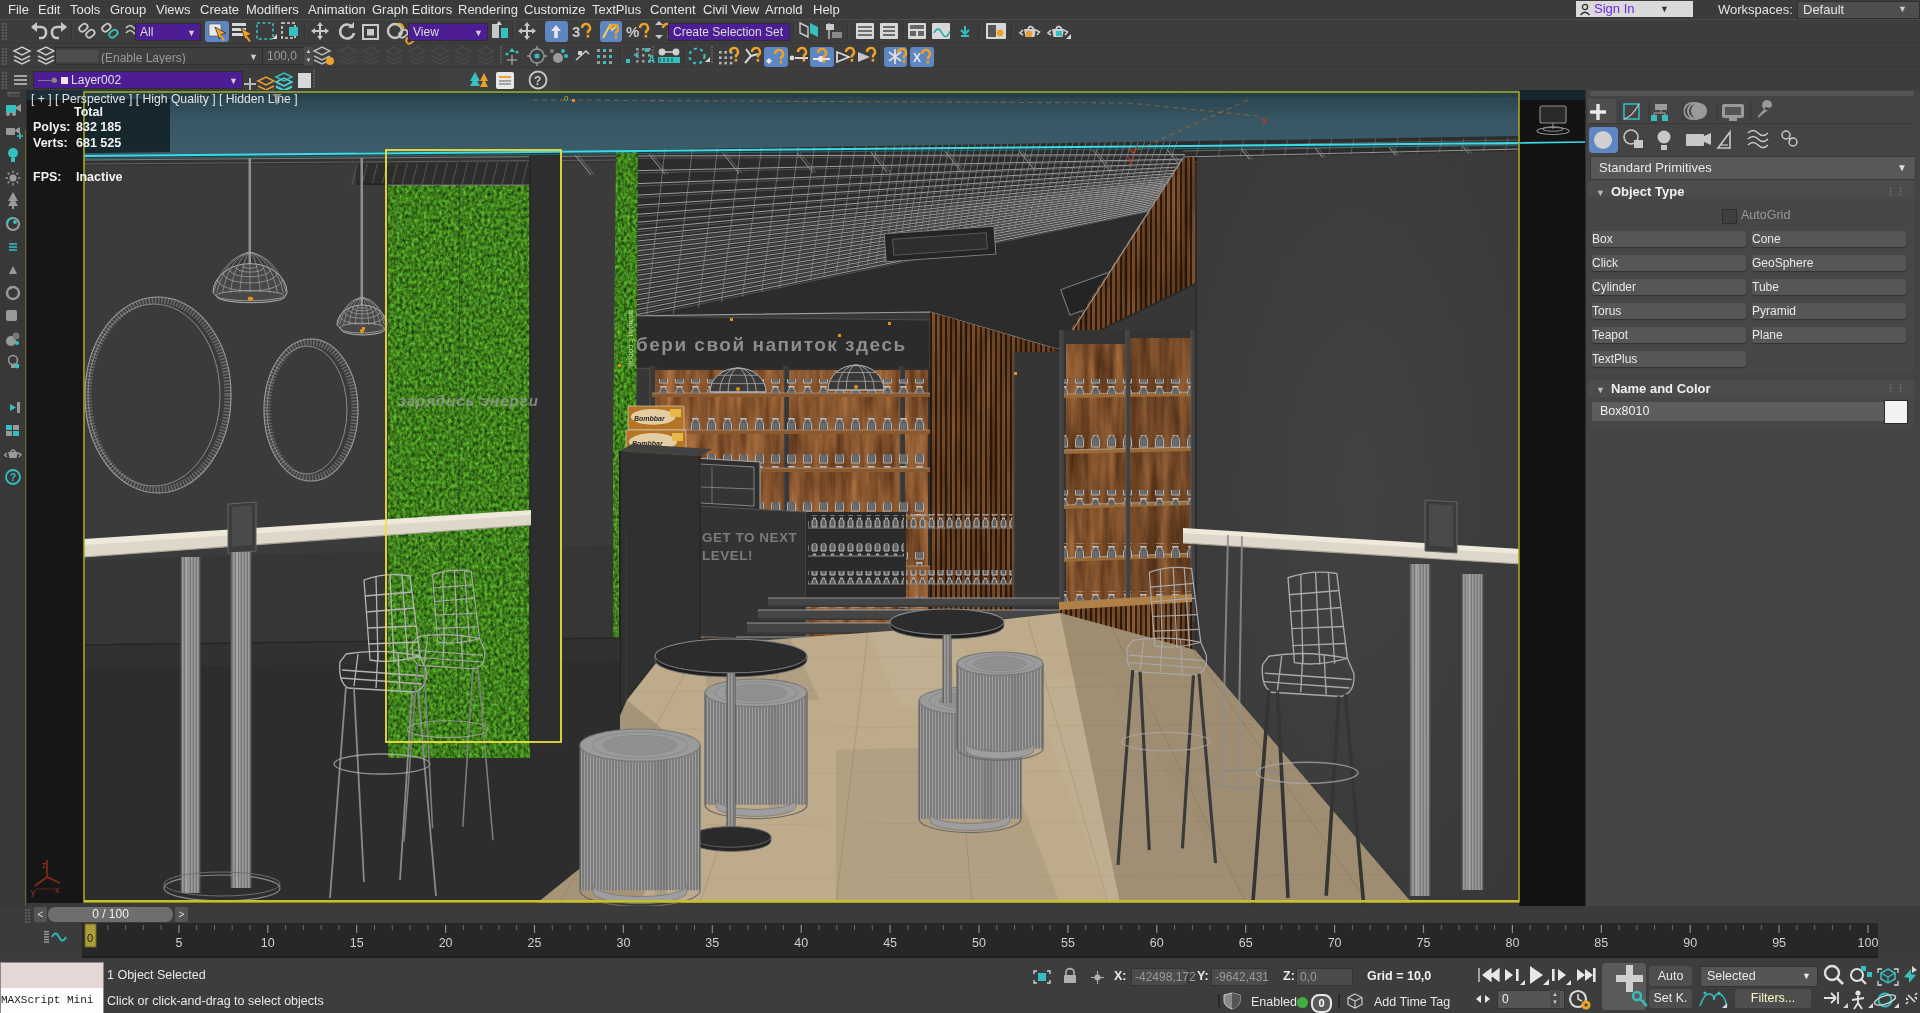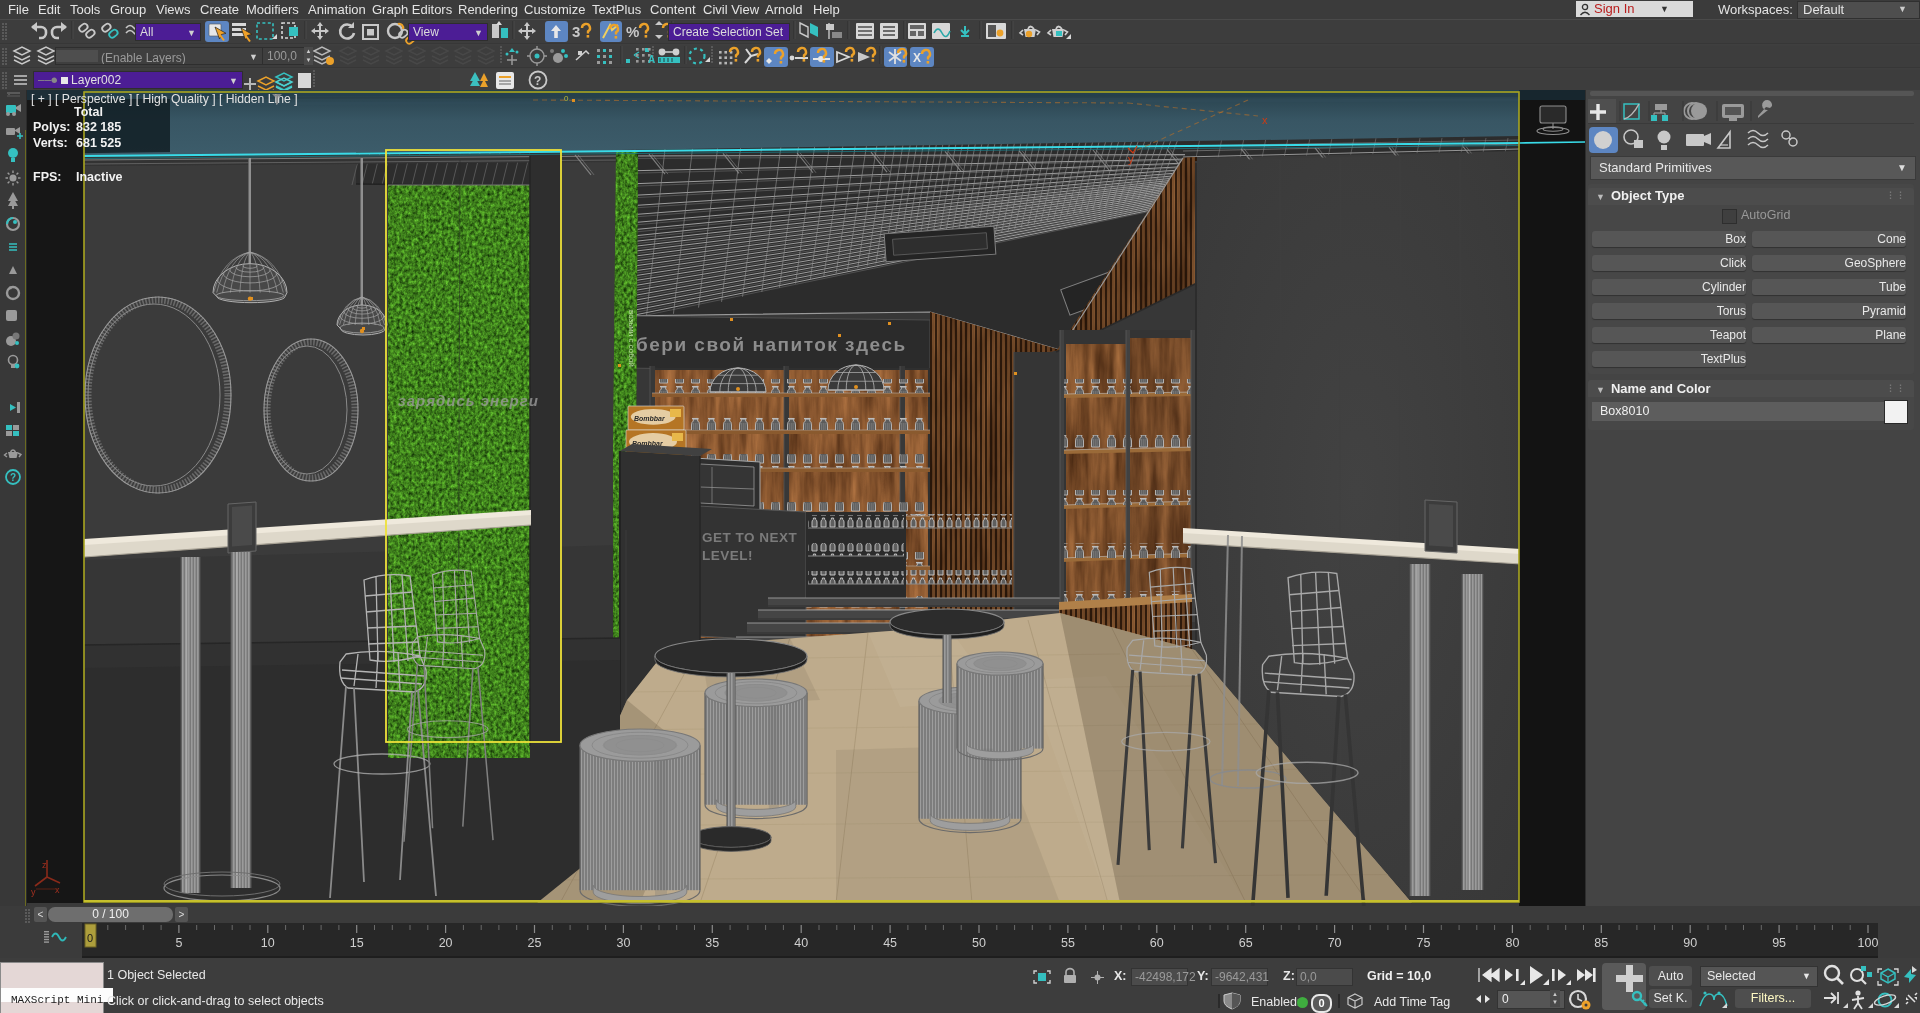--- a/index.html
+++ b/index.html
@@ -2,41 +2,41 @@
 <html><head><meta charset="utf-8"><style>
 html,body{margin:0;padding:0;width:1920px;height:1013px;overflow:hidden;background:#3d3d3d;
 font-family:"Liberation Sans",sans-serif;}
 .abs{position:absolute}
 #menubar{position:absolute;left:0;top:0;width:1920px;height:19px;background:#3b3b3b;color:#e4e4e4;font-size:13px;}
 #menubar span{position:absolute;top:2px;white-space:nowrap}
 .dd{position:absolute;background:#4c1d95;border:1px solid #2e2e2e;color:#dcdcdc;font-size:12px;
 line-height:16px;padding:0 4px;white-space:nowrap;overflow:hidden}
 .dd .ar{float:right;color:#cfcfcf;font-size:9px;margin-top:1px}
 .panelbtn{position:absolute;background:#565656;border-radius:3px;color:#e8e8e8;font-size:12px;
-text-align:right;box-shadow:0 1px 1px rgba(0,0,0,.3)}
+text-align:left;box-shadow:0 1px 1px rgba(0,0,0,.3)}
 </style></head><body>
 
 <div id="menubar">
 <span style="left:8px">File</span>
 <span style="left:38px">Edit</span>
 <span style="left:70px">Tools</span>
 <span style="left:110px">Group</span>
 <span style="left:156px">Views</span>
 <span style="left:200px">Create</span>
 <span style="left:246px">Modifiers</span>
 <span style="left:308px">Animation</span>
 <span style="left:372px">Graph Editors</span>
 <span style="left:458px">Rendering</span>
 <span style="left:524px">Customize</span>
 <span style="left:592px">TextPlus</span>
 <span style="left:650px">Content</span>
 <span style="left:703px">Civil View</span>
 <span style="left:765px">Arnold</span>
 <span style="left:813px">Help</span>
-<span style="left:1576px;top:1px;width:99px;height:16px;background:#dadada;color:#b91c1c;padding-left:18px">Sign In</span>
+<span style="left:1576px;top:1px;width:99px;height:16px;background:#dadada;color:#6d28d9;padding-left:18px">Sign In</span>
 <span style="left:1660px;color:#333;font-size:9px;top:4px">▼</span>
 <svg style="position:absolute;left:1578px;top:2px" width="14" height="14">
       <circle cx="7" cy="5" r="2.6" fill="none" stroke="#333" stroke-width="1.3"></circle>
       <path d="M2.5 13 Q7 7.5 11.5 13" fill="none" stroke="#333" stroke-width="1.3"></path>
     </svg>
 <span style="left:1718px">Workspaces:</span>
 <span style="left:1797px;top:1px;width:116px;height:16px;background:#4e4e4e;border:1px solid #303030;padding-left:5px">Default</span>
 <span style="left:1898px;font-size:9px;top:4px;color:#ccc">▼</span>
 </div>
 <svg class="abs" style="left:0;top:19px" width="1920" height="71" viewBox="0 0 1920 71">
@@ -1188,21 +1188,21 @@
     <path d="M1704 136 l7 -3 v12 l-7 -3 z" fill="#c8c8c8" opacity="1"></path>
     <path d="M1718 148 l12 -16 v16 z" fill="none" stroke="#c8c8c8" stroke-width="1.6" opacity="1"></path>
     <line x1="1720" y1="145" x2="1728" y2="145" stroke="#c8c8c8" stroke-width="1.2" opacity="1"></line>
     <path d="M1748 133 q5 -5 10 0 q5 5 10 0 M1748 139 q5 -5 10 0 q5 5 10 0 M1748 145 q5 -5 10 0 q5 5 10 0" fill="none" stroke="#c8c8c8" stroke-width="1.5" opacity="1"></path>
     <circle cx="1786" cy="135" r="4" fill="none" stroke="#c8c8c8" stroke-width="1.5" opacity="1"></circle>
     <circle cx="1793" cy="142" r="4" fill="none" stroke="#c8c8c8" stroke-width="1.5" opacity="1"></circle>
     <line x1="1789" y1="138" x2="1791" y2="140" stroke="#c8c8c8" stroke-width="1.2" opacity="1"></line>
   </svg>
 <div class="abs" style="left:1590px;top:156px;width:316px;height:22px;background:#585858;color:#e8e8e8;font-size:13px;line-height:22px;padding-left:8px;border:1px solid #3a3a3a">Standard Primitives<span style="position:absolute;right:8px;font-size:10px;color:#ddd">▼</span></div>
 <div class="abs" style="left:1588px;top:184px;width:326px;height:190px;background:#474747;border-radius:3px"></div>
-<div class="abs" style="left:1588px;top:188px;width:326px;height:17px;background:#4c4c4c;border-radius:3px 3px 0 0;color:#f0f0f0;font-size:13px;font-weight:bold;line-height:15px"><span style="color:#bbb;font-size:9px;margin:0 6px 0 8px">▼</span>Object Type<span style="position:absolute;right:8px;color:#777;font-size:9px;letter-spacing:1px">⋮⋮</span></div>
+<div class="abs" style="left:1588px;top:180px;width:326px;height:17px;background:#4c4c4c;border-radius:3px 3px 0 0;color:#f0f0f0;font-size:13px;font-weight:bold;line-height:23px"><span style="color:#bbb;font-size:9px;margin:0 6px 0 8px">▼</span>Object Type<span style="position:absolute;right:8px;color:#777;font-size:9px;letter-spacing:1px">⋮⋮</span></div>
 <div class="abs" style="left:1722px;top:209px;width:13px;height:13px;background:#3f3f3f;border:1px solid #2e2e2e"></div>
 <div class="abs" style="left:1741px;top:208px;color:#999;font-size:12.5px">AutoGrid</div>
 <div class="panelbtn" style="left:1592px;top:231px;width:154px;height:16px;line-height:16px">Box</div>
 <div class="panelbtn" style="left:1752px;top:231px;width:154px;height:16px;line-height:16px">Cone</div>
 <div class="panelbtn" style="left:1592px;top:255px;width:154px;height:16px;line-height:16px">Click</div>
 <div class="panelbtn" style="left:1752px;top:255px;width:154px;height:16px;line-height:16px">GeoSphere</div>
 <div class="panelbtn" style="left:1592px;top:279px;width:154px;height:16px;line-height:16px">Cylinder</div>
 <div class="panelbtn" style="left:1752px;top:279px;width:154px;height:16px;line-height:16px">Tube</div>
 <div class="panelbtn" style="left:1592px;top:303px;width:154px;height:16px;line-height:16px">Torus</div>
 <div class="panelbtn" style="left:1752px;top:303px;width:154px;height:16px;line-height:16px">Pyramid</div>
@@ -1359,21 +1359,21 @@
     <line x1="1814.7" y1="2" x2="1814.7" y2="7" stroke="#6a6a6a" stroke-width="1"></line>
     <line x1="1832.4" y1="2" x2="1832.4" y2="7" stroke="#6a6a6a" stroke-width="1"></line>
     <line x1="1850.2" y1="2" x2="1850.2" y2="7" stroke="#6a6a6a" stroke-width="1"></line>
     <line x1="1868.0" y1="2" x2="1868.0" y2="10" stroke="#8a8a8a" stroke-width="1.2"></line>
     <text x="1868.0" y="24" font-size="12.5" fill="#cfcfcf" text-anchor="middle">100</text>
     <rect x="85" y="1" width="11" height="23" fill="#ad9e3c" stroke="#6f6525" stroke-width="1"></rect>
     <text x="90" y="19" font-size="11" fill="#1a1a1a" text-anchor="middle">0</text>
   </svg>
 <div class="abs" style="left:0;top:958px;width:1920px;height:55px;background:#3d3d3d"></div>
 <div class="abs" style="left:0;top:962px;width:102px;height:51px;background:#e4d7d6;border:1px solid #8a8a8a"></div>
-<div class="abs" style="left:1px;top:988px;width:102px;height:14px;background:#fdfdfd;color:#1a1a1a;font-family:'Liberation Mono',monospace;font-size:11px;line-height:25px;padding-left:10px">MAXScript Mini</div>
+<div class="abs" style="left:1px;top:988px;width:102px;height:25px;background:#fdfdfd;color:#1a1a1a;font-family:'Liberation Mono',monospace;font-size:11px;line-height:25px;padding-left:0">MAXScript Mini</div>
 <div class="abs" style="left:107px;top:968px;color:#e8e8e8;font-size:12.5px">1 Object Selected</div>
 <div class="abs" style="left:107px;top:994px;color:#e8e8e8;font-size:12.5px">Click or click-and-drag to select objects</div>
 <svg class="abs" style="left:1030px;top:958px;width:100px;height:55px" viewBox="1030 958 100 55">
     <g stroke="#cfcfcf" stroke-width="1.4" fill="none">
       <path d="M1037 971 h-3 v3 M1047 971 h3 v3 M1037 983 h-3 v-3 M1047 983 h3 v-3"></path>
     </g>
     <rect x="1038" y="973" width="8" height="8" fill="#35c0c0" rx="0" opacity="1"></rect>
     <rect x="1064" y="975" width="12" height="8" fill="#b0b0b0" rx="1" opacity="1"></rect>
     <path d="M1066 975 v-3 a4 3.4 0 0 1 8 0 v3" fill="none" stroke="#b0b0b0" stroke-width="1.6" opacity="1"></path>
     <rect x="1091" y="971" width="13" height="13" fill="none" rx="#b0b0b0" stroke="1.4" stroke-width="1" opacity="1"></rect>

